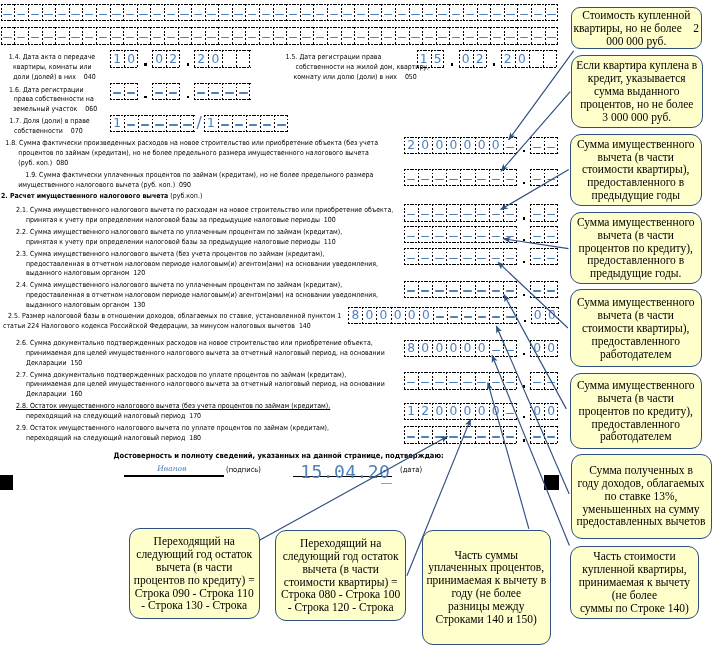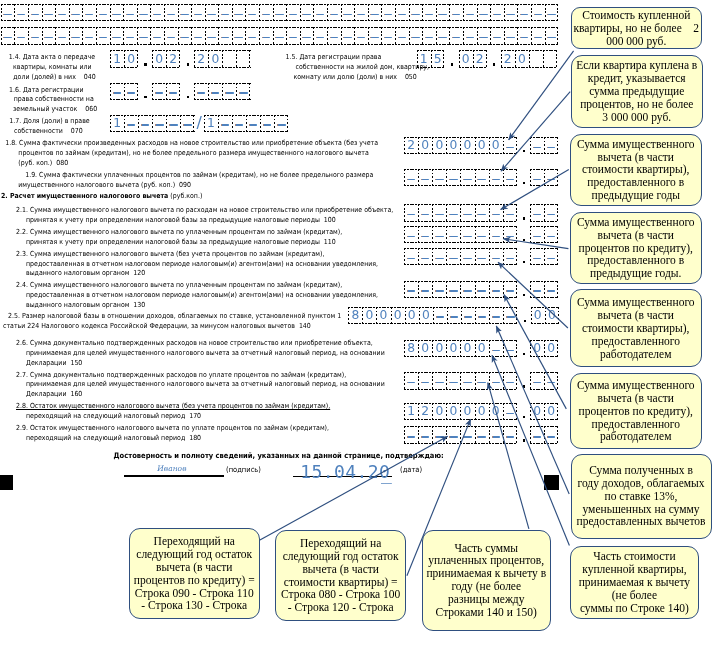--- a/index.html
+++ b/index.html
@@ -969,21 +969,21 @@
       <span>
         <div class="cl">Стоимость купленной</div>
         <div class="cl">квартиры, но не более    2</div>
         <div class="cl">000 000 руб.</div>
       </span>
     </div>
     <div class="callout" style="left:571px;top:54.5px;width:131.5px;height:73.8px;">
       <span>
         <div class="cl">Если квартира куплена в</div>
         <div class="cl">кредит, указывается</div>
-        <div class="cl">сумма предыдущие</div>
+        <div class="cl">сумма выданного</div>
         <div class="cl">процентов, но не более</div>
         <div class="cl">3 000 000 руб.</div>
       </span>
     </div>
     <div class="callout" style="left:569.5px;top:133.8px;width:132.5px;height:72.2px;">
       <span>
         <div class="cl">Сумма имущественного</div>
         <div class="cl">вычета (в части</div>
         <div class="cl">стоимости квартиры),</div>
         <div class="cl">предоставленного в</div>
@@ -1048,21 +1048,21 @@
     <div class="callout" style="left:275.3px;top:530.1px;width:130.8px;height:91px;">
       <span>
         <div class="cl">Переходящий на</div>
         <div class="cl">следующий год остаток</div>
         <div class="cl">вычета (в части</div>
         <div class="cl">стоимости квартиры) =</div>
         <div class="cl">Строка 080 - Строка 100</div>
         <div class="cl">- Строка 120 - Строка</div>
       </span>
     </div>
-    <div class="callout" style="left:421.6px;top:529.6px;width:129.3px;height:101px;">
+    <div class="callout" style="left:421.6px;top:529.6px;width:129.3px;height:115px;">
       <span>
         <div class="cl">Часть суммы</div>
         <div class="cl">уплаченных процентов,</div>
         <div class="cl">принимаемая к вычету в</div>
         <div class="cl">году (не более</div>
         <div class="cl">разницы между</div>
         <div class="cl">Строками 140 и 150)</div>
       </span>
     </div>
   </div>

